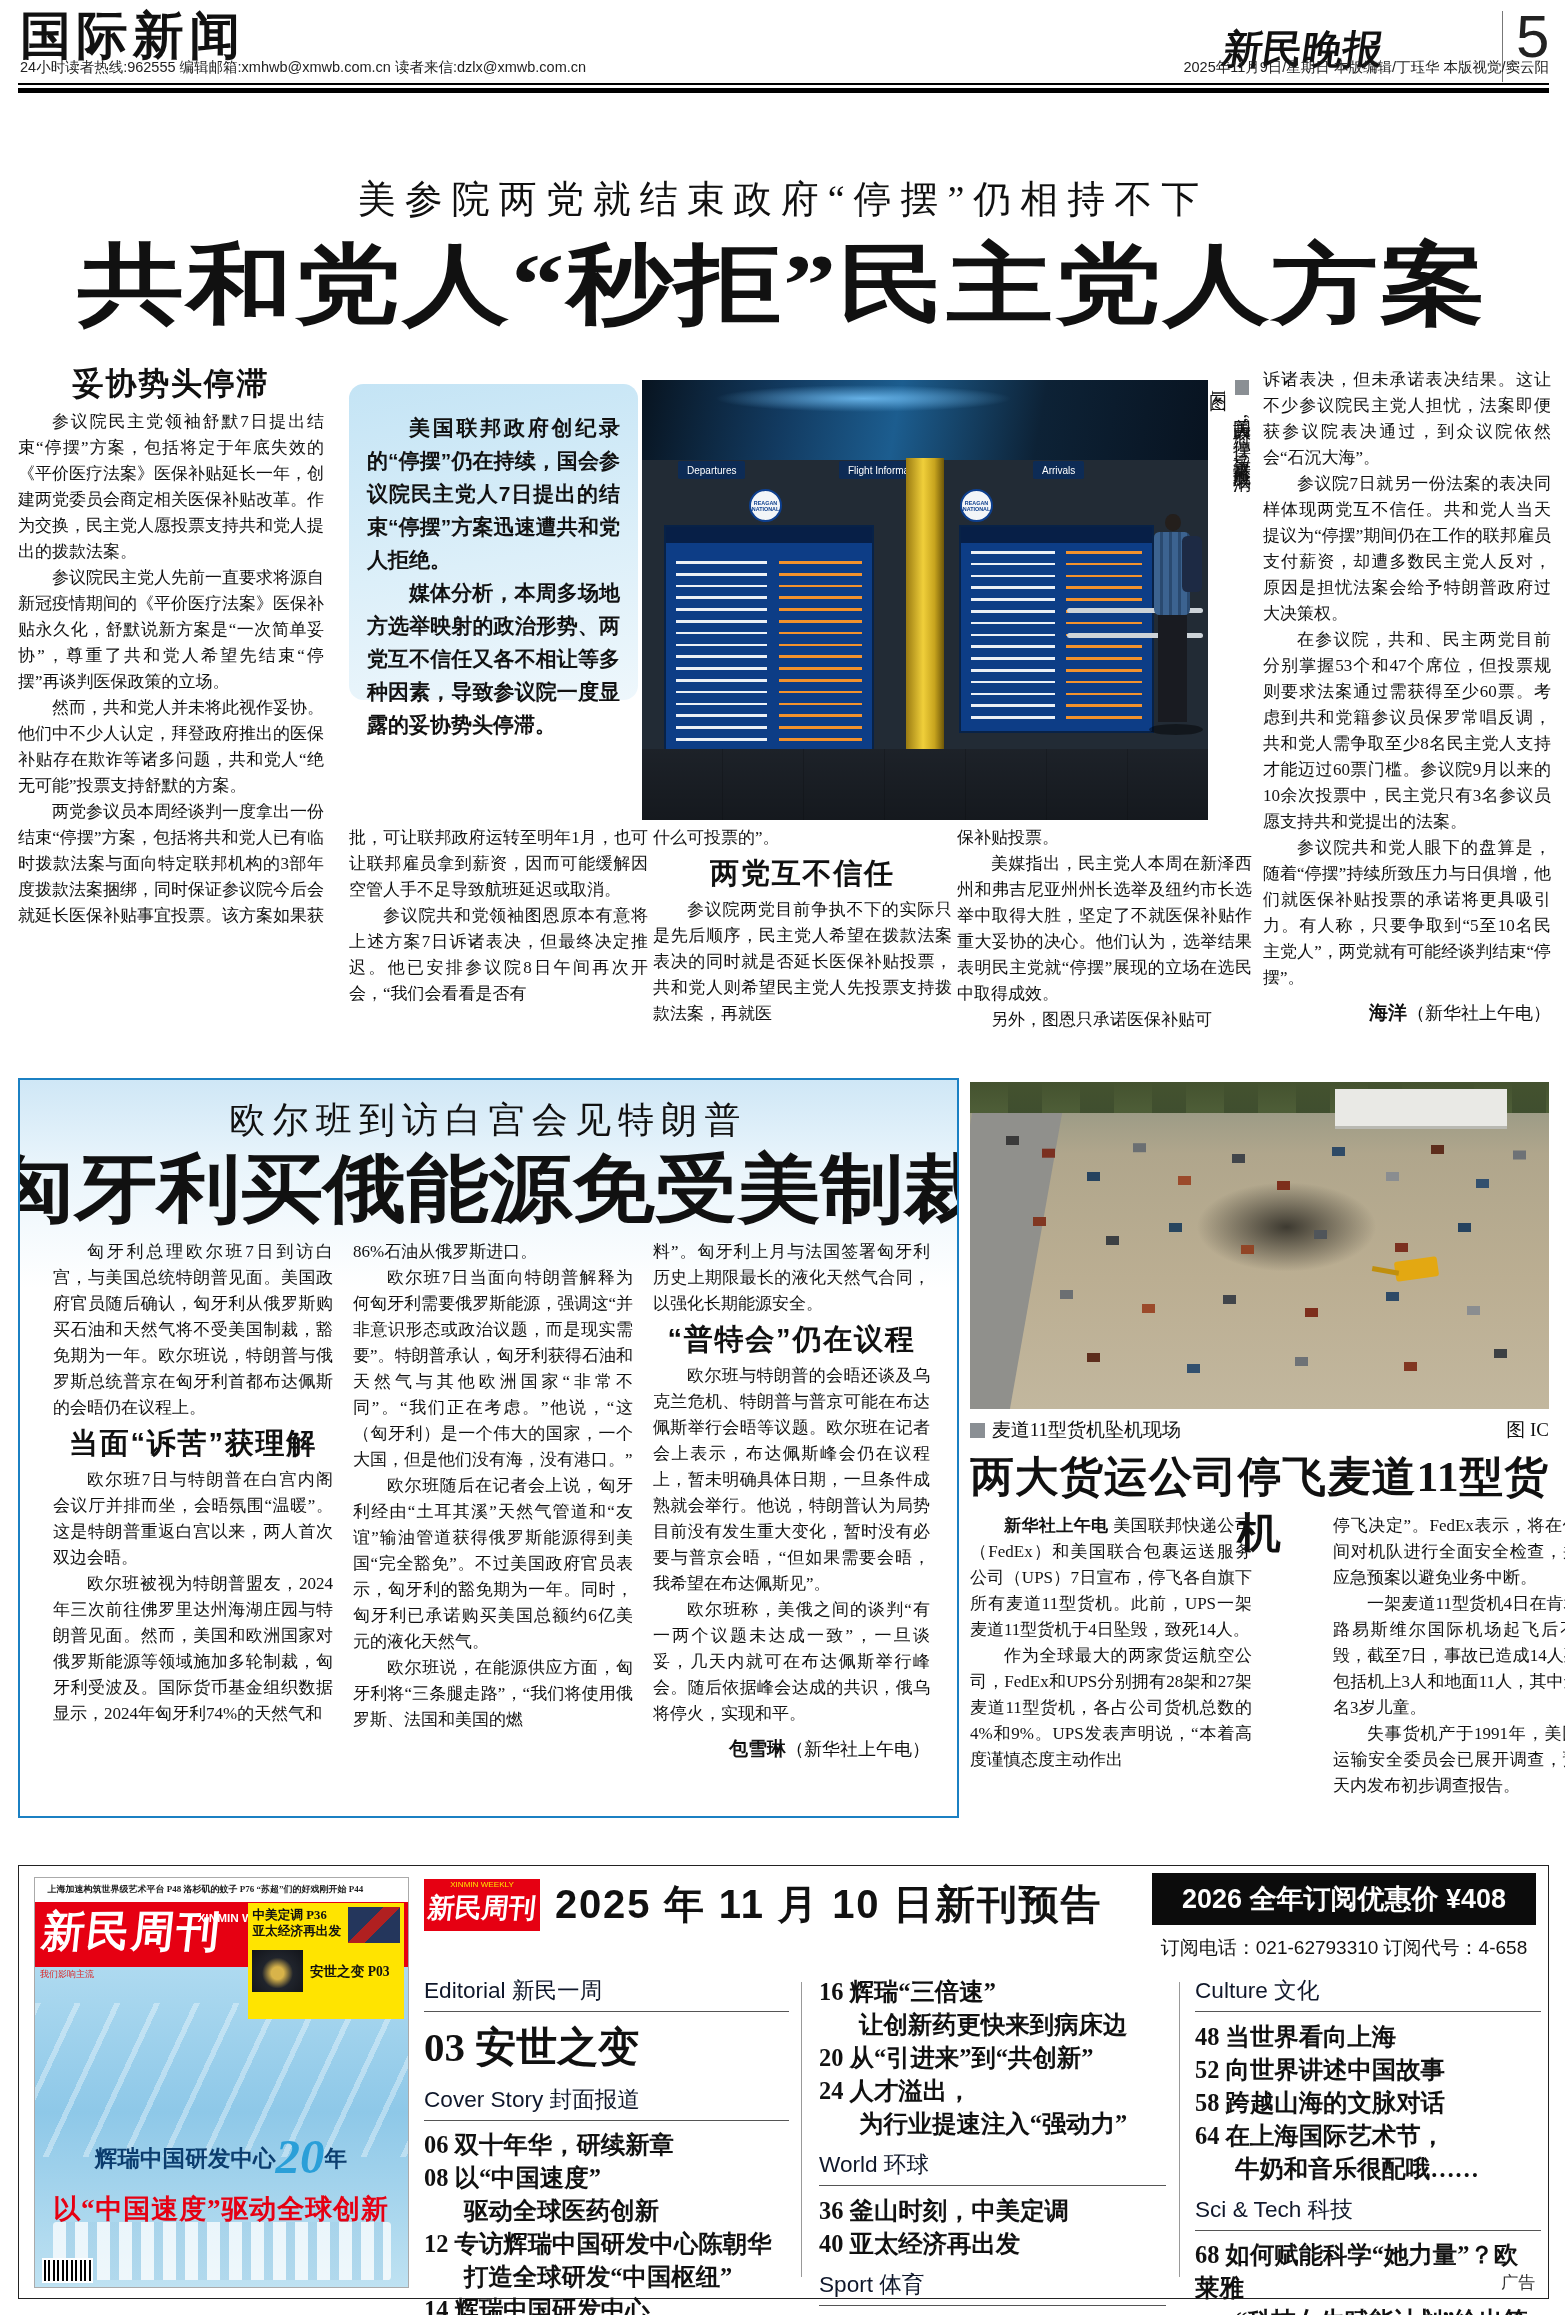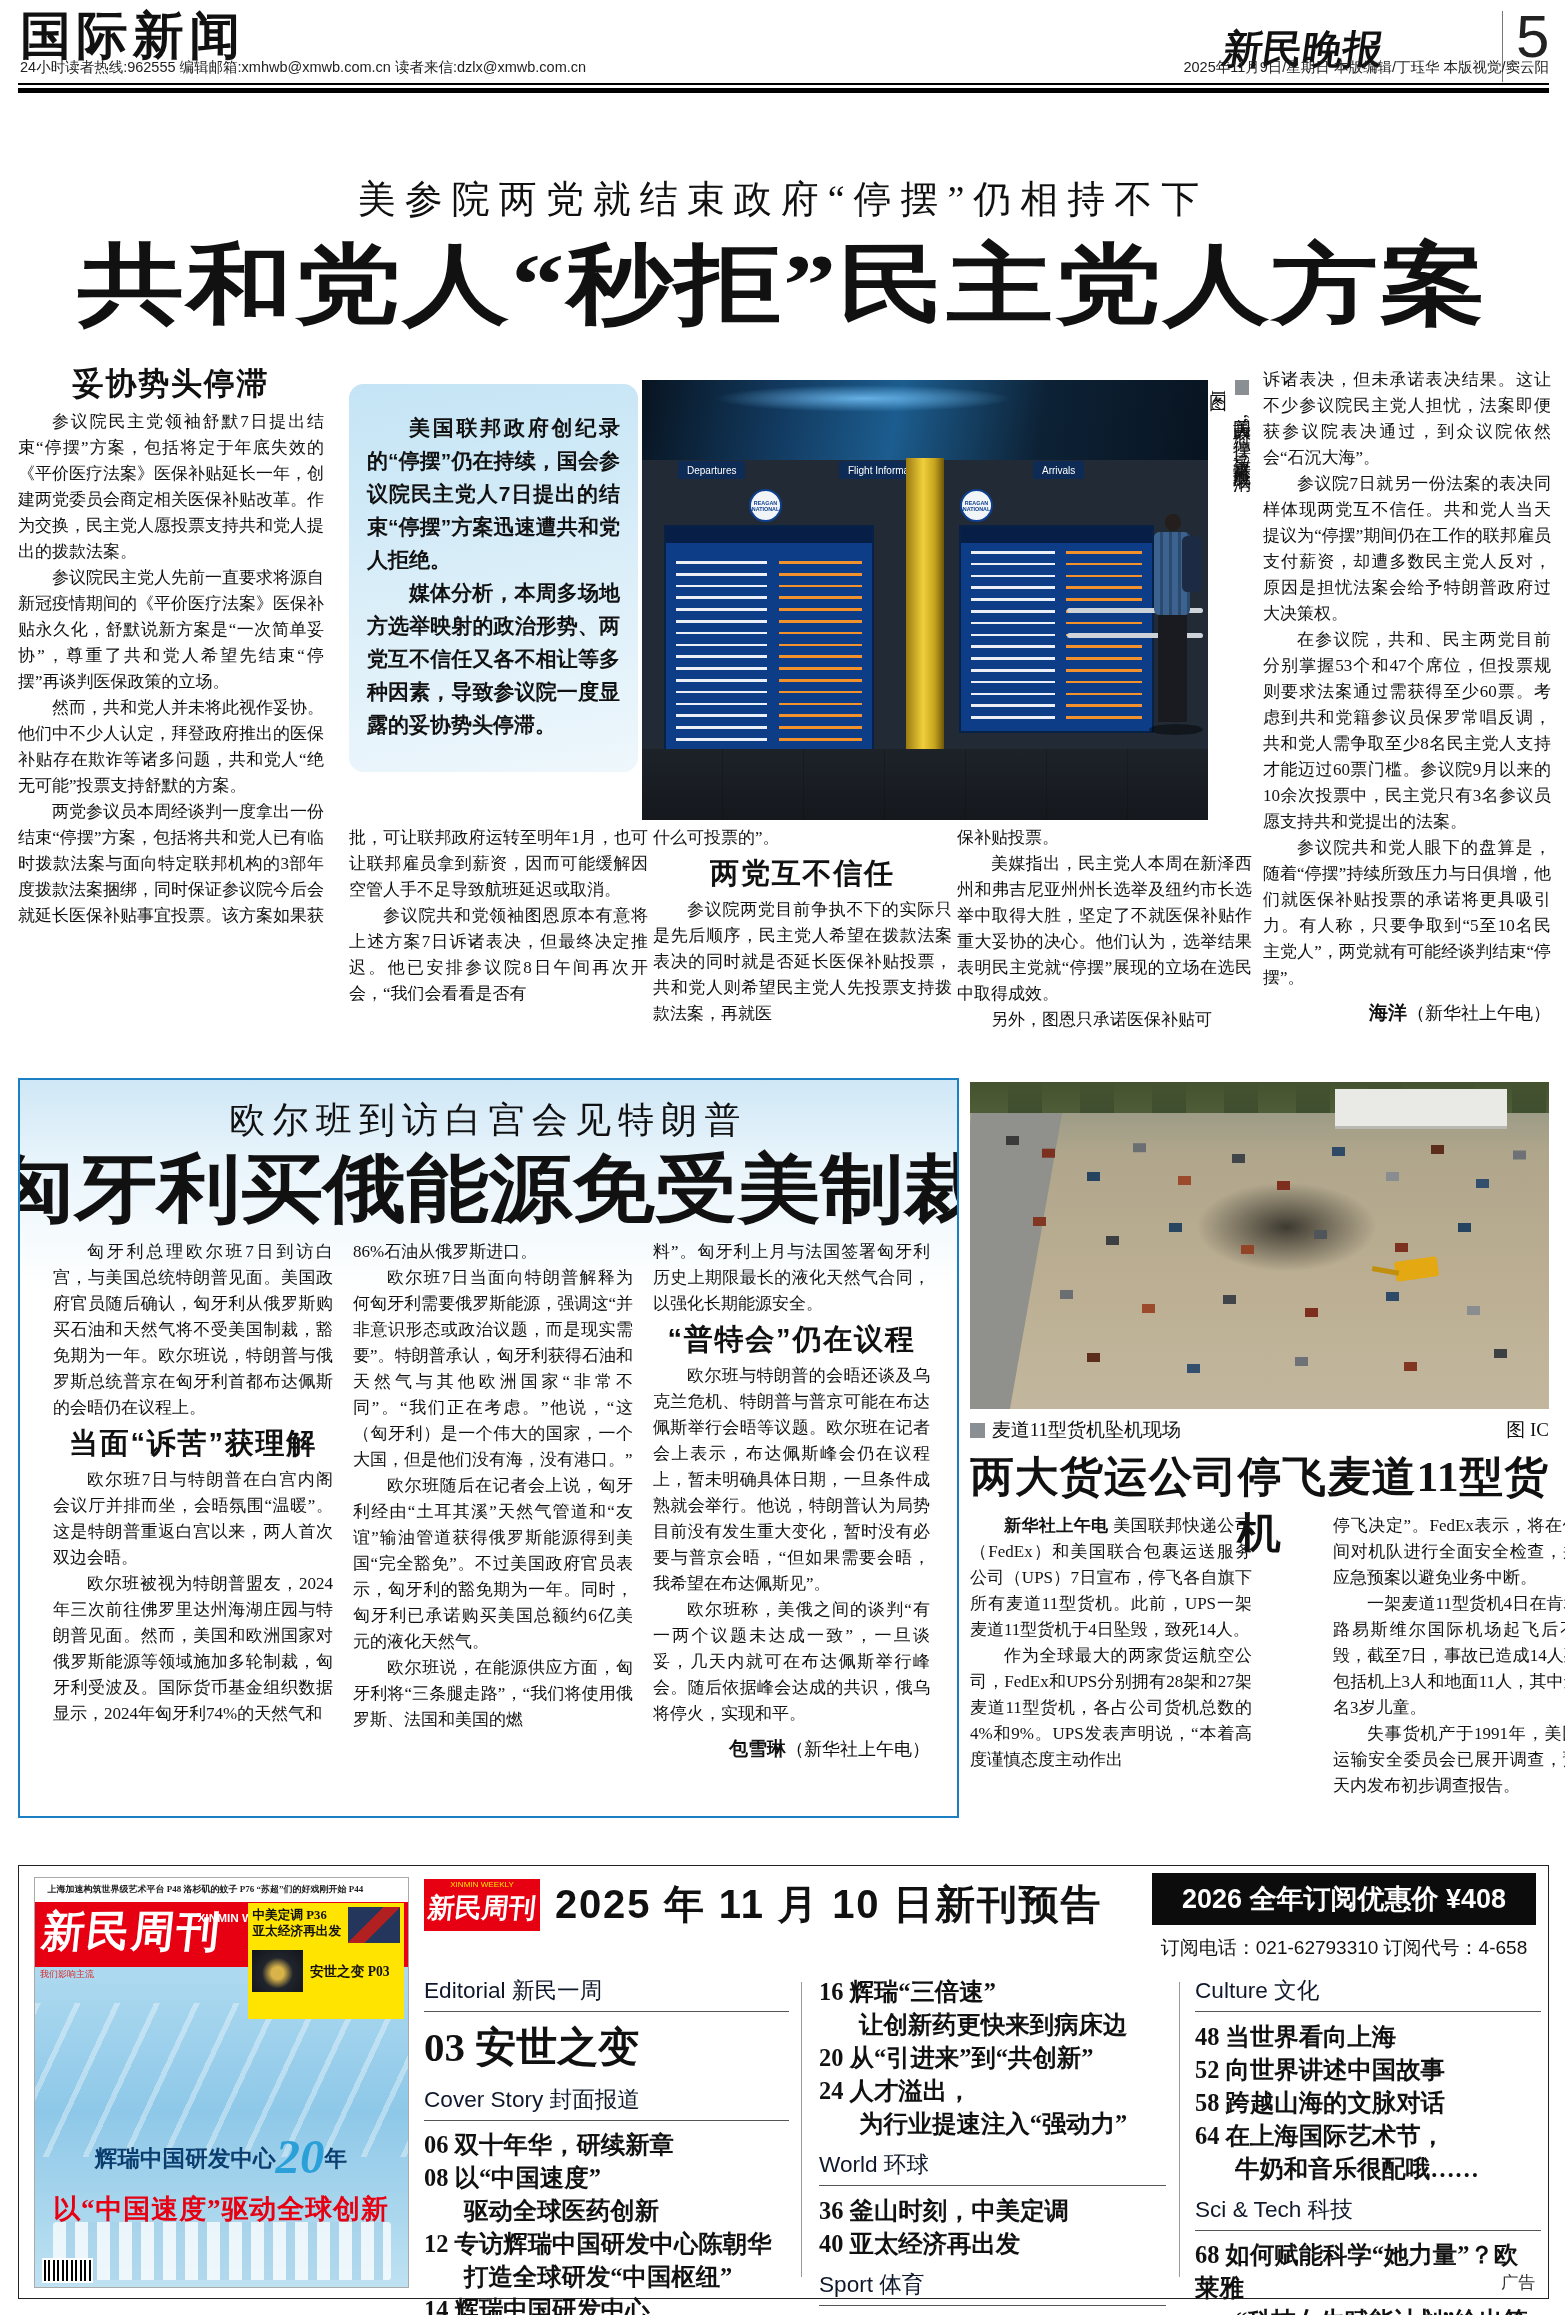--- a/index.html
+++ b/index.html
@@ -22,21 +22,21 @@
 
 
 .kicker{left:0;top:174px;width:1566px;font-size:38px;letter-spacing:9px;font-weight:500;}
 .headline1{left:0;top:226px;width:1566px;}
 .headline1 span{display:inline-block;font-size:87px;font-weight:900;letter-spacing:1.8px;transform:scaleX(1.22);transform-origin:center;}
 .bodytext{font-size:17px;line-height:26px;}
 .a1c1{left:18px;top:367px;width:306px;height:702px;overflow:hidden;}
 .a1c5{left:1263px;top:367px;width:288px;height:702px;overflow:hidden;}
 .colsub{font-size:31px;font-weight:900;text-align:center;margin:3.6px 0 12.7px;letter-spacing:1.8px;font-family:"Liberation Sans",sans-serif;}
 .colsub2{font-size:29px;font-weight:900;text-align:center;margin:9px 0 11px;letter-spacing:1.8px;font-family:"Liberation Sans",sans-serif;}
-.lede-box{left:349px;top:384px;width:289px;height:388px;border-radius:14.5px;background:linear-gradient(170deg,#c4e4f5 0%,#dcEFf9 55%,#eef7fc 100%);padding:27px 18px;}
+.lede-box{left:349px;top:384px;width:289px;height:316px;border-radius:14.5px;background:linear-gradient(170deg,#c4e4f5 0%,#dcEFf9 55%,#eef7fc 100%);padding:27px 18px;}
 .lede-box p{font-size:21px;line-height:33px;font-weight:600;font-family:"Liberation Sans","DejaVu Sans",sans-serif;}
 .a1c2{left:349px;top:825px;width:299px;height:244px;overflow:hidden;}
 .a1c3{left:653px;top:825px;width:299px;height:244px;overflow:hidden;}
 .a1c4{left:957px;top:825px;width:295px;height:244px;overflow:hidden;}
 .byline{text-align:right;margin-top:9px;font-size:18px;}
 .byline b{font-size:19px;}
 
 
 .photo{left:642px;top:380px;width:566px;height:440px;background:#222b35;overflow:hidden;}
 .ap-ceiling{position:absolute;left:0;top:0;width:100%;height:80px;background:linear-gradient(100deg,#081420 0%,#123a60 25%,#1c5d8f 45%,#0d2236 70%,#081320 100%);}

